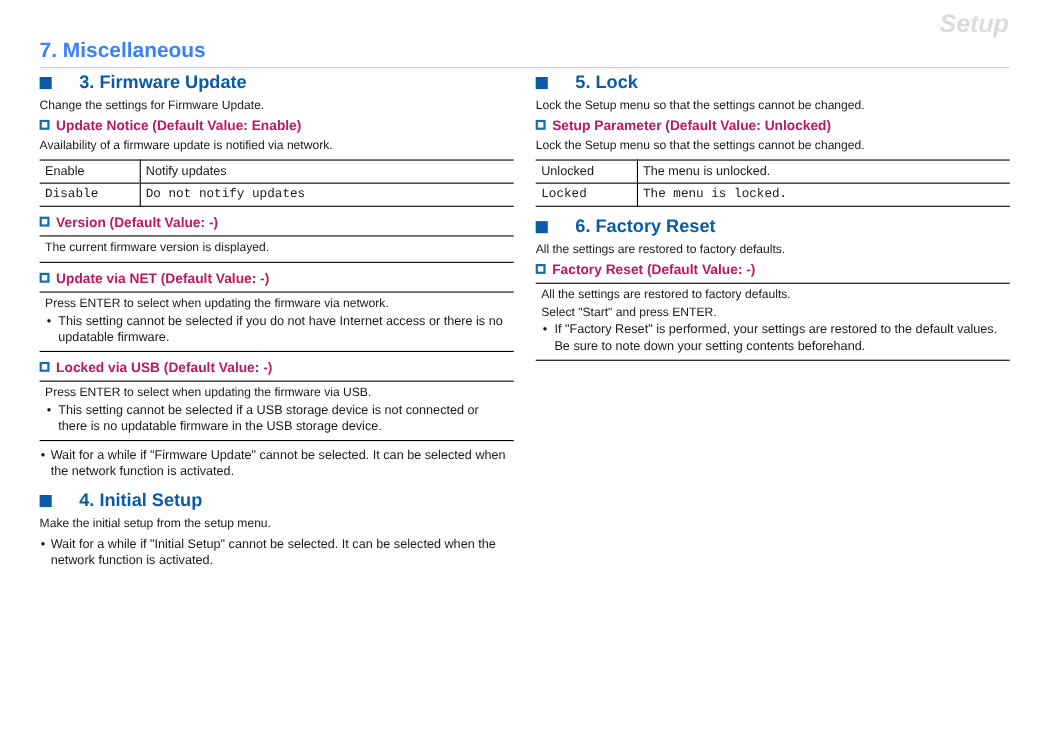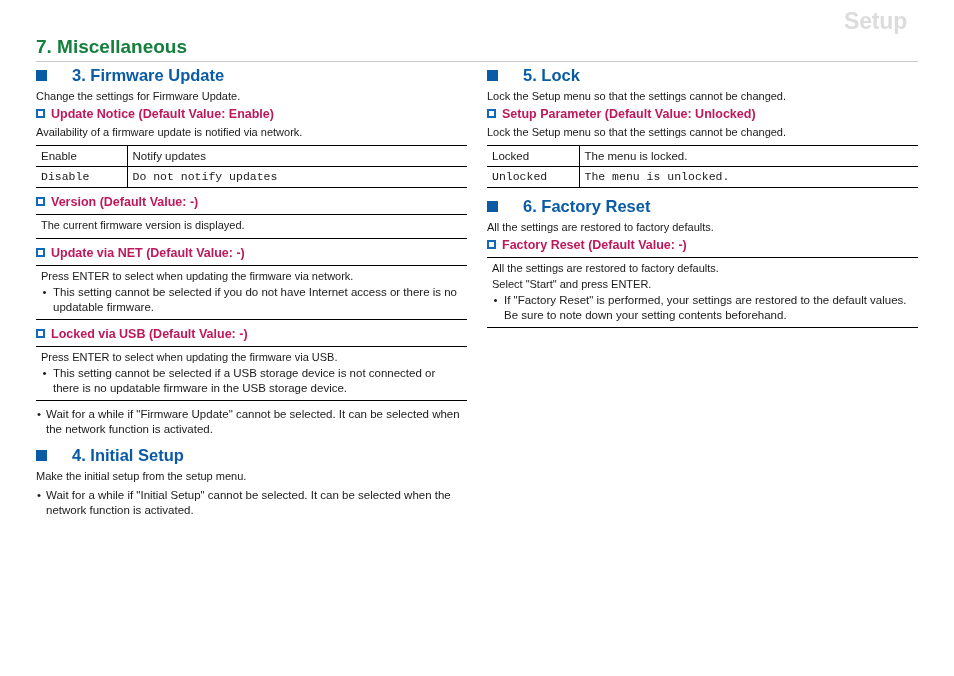--- a/index.html
+++ b/index.html
@@ -11,40 +11,41 @@
     width: 954px; height: 676px;
     position: relative;
     font-family: "Liberation Sans", sans-serif;
     color: #000;
     overflow: hidden;
   }
 
   
   #page-header {
     position: absolute;
-    top: 6px; left: 0; right: 11px;
+    top: 6px; left: 0; right: 1px;
     height: 34px;
+    font-style: italic;
   }
   #header-title {
     position: absolute;
     right: 36px; top: 2px;
     font-size: 23px;
     font-weight: bold;
     color: #dcdcdc;
     letter-spacing: -0.2px;
   }
 
   #chapter-block {
     position: absolute;
     top: 36px; left: 36px; right: 36px;
   }
   #chapter-title {
     font-size: 19px;
     font-weight: bold;
-    color: #15803d;
+    color: #3b82f6;
     line-height: 22px;
     padding-bottom: 2px;
   }
   #chapter-rule {
     border-bottom: 1.5px solid #c9c9c9;
     width: 100%;
     margin-top: 1px;
   }
 
   
@@ -268,26 +269,26 @@
     <p class="p">Lock the Setup menu so that the settings cannot be changed.</p>
 
     <div class="h3">
       <span class="obox"></span>
       <span>Setup Parameter (Default Value: Unlocked)</span>
     </div>
     <p class="p">Lock the Setup menu so that the settings cannot be changed.</p>
     <table class="spec lock">
       <tbody>
           <tr>
+        <td class="k">Unlocked</td>
+        <td>The menu is unlocked.</td>
+      </tr>
+      <tr>
         <td class="k">Locked</td>
         <td>The menu is locked.</td>
-      </tr>
-      <tr>
-        <td class="k">Unlocked</td>
-        <td>The menu is unlocked.</td>
       </tr>
     </tbody>
       </table>
 
     <div class="h2">
       <span class="sq"></span>
       <span>6. Factory Reset</span>
     </div>
     <p class="p">All the settings are restored to factory defaults.</p>
 

